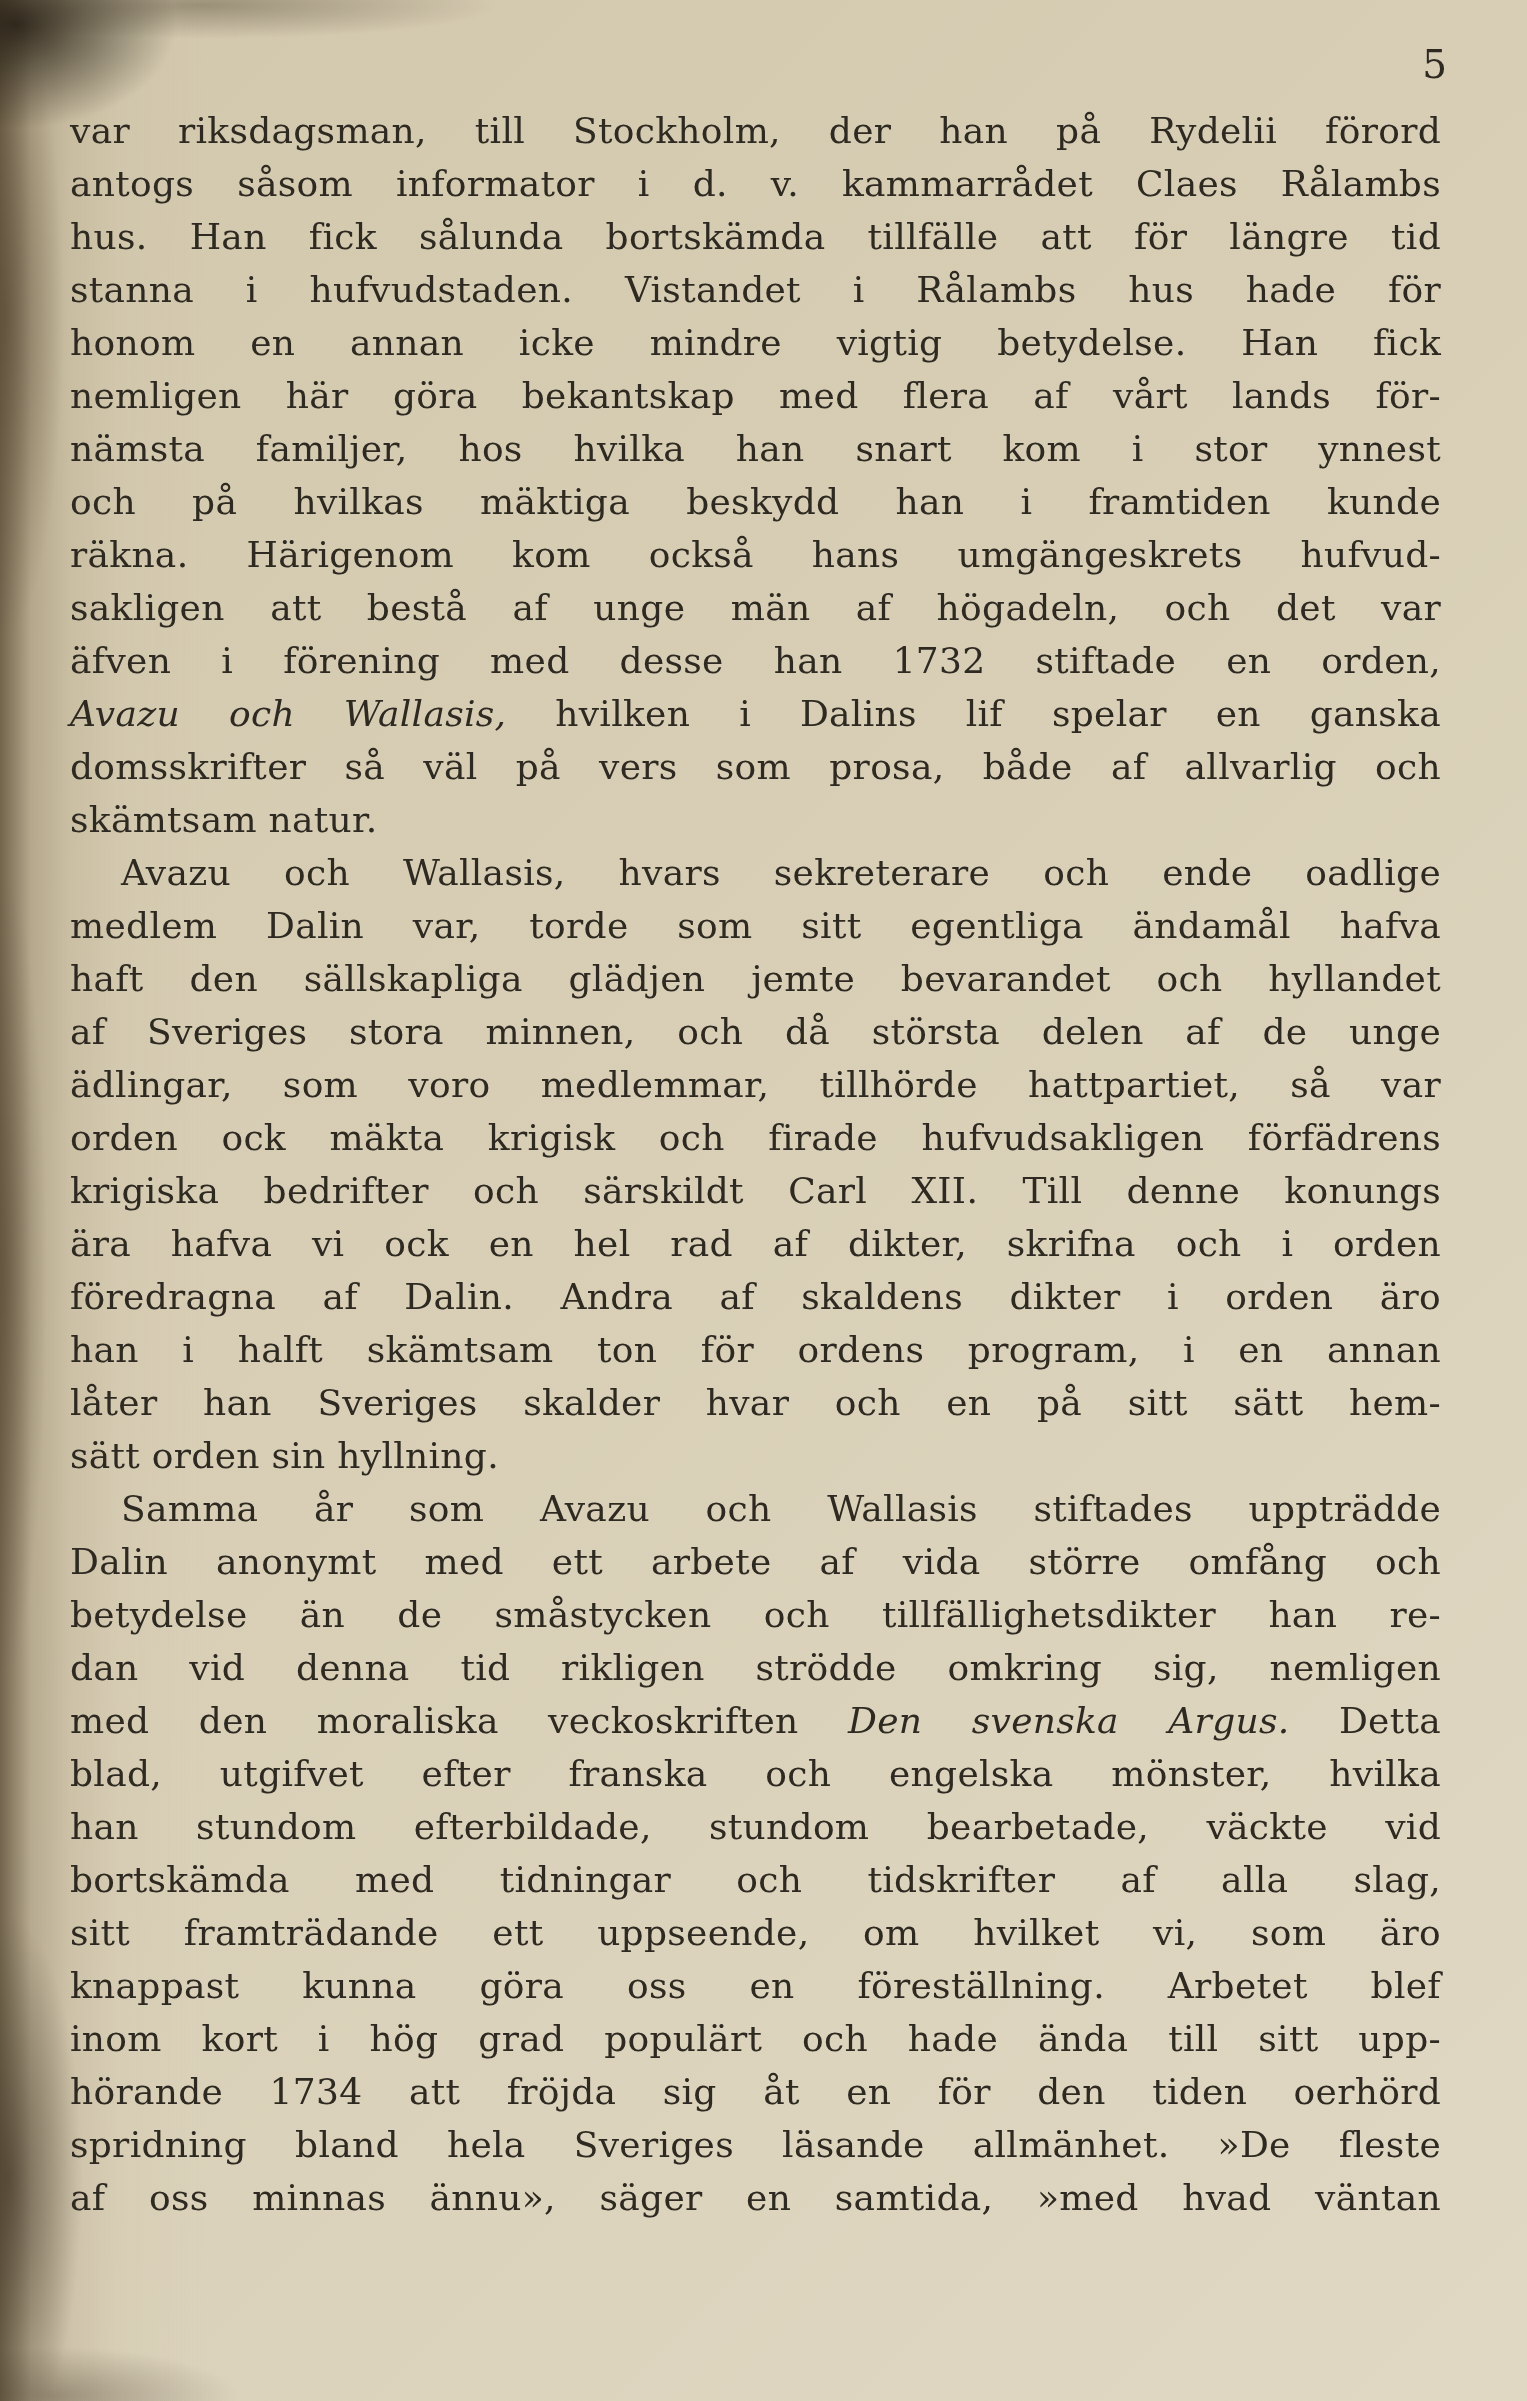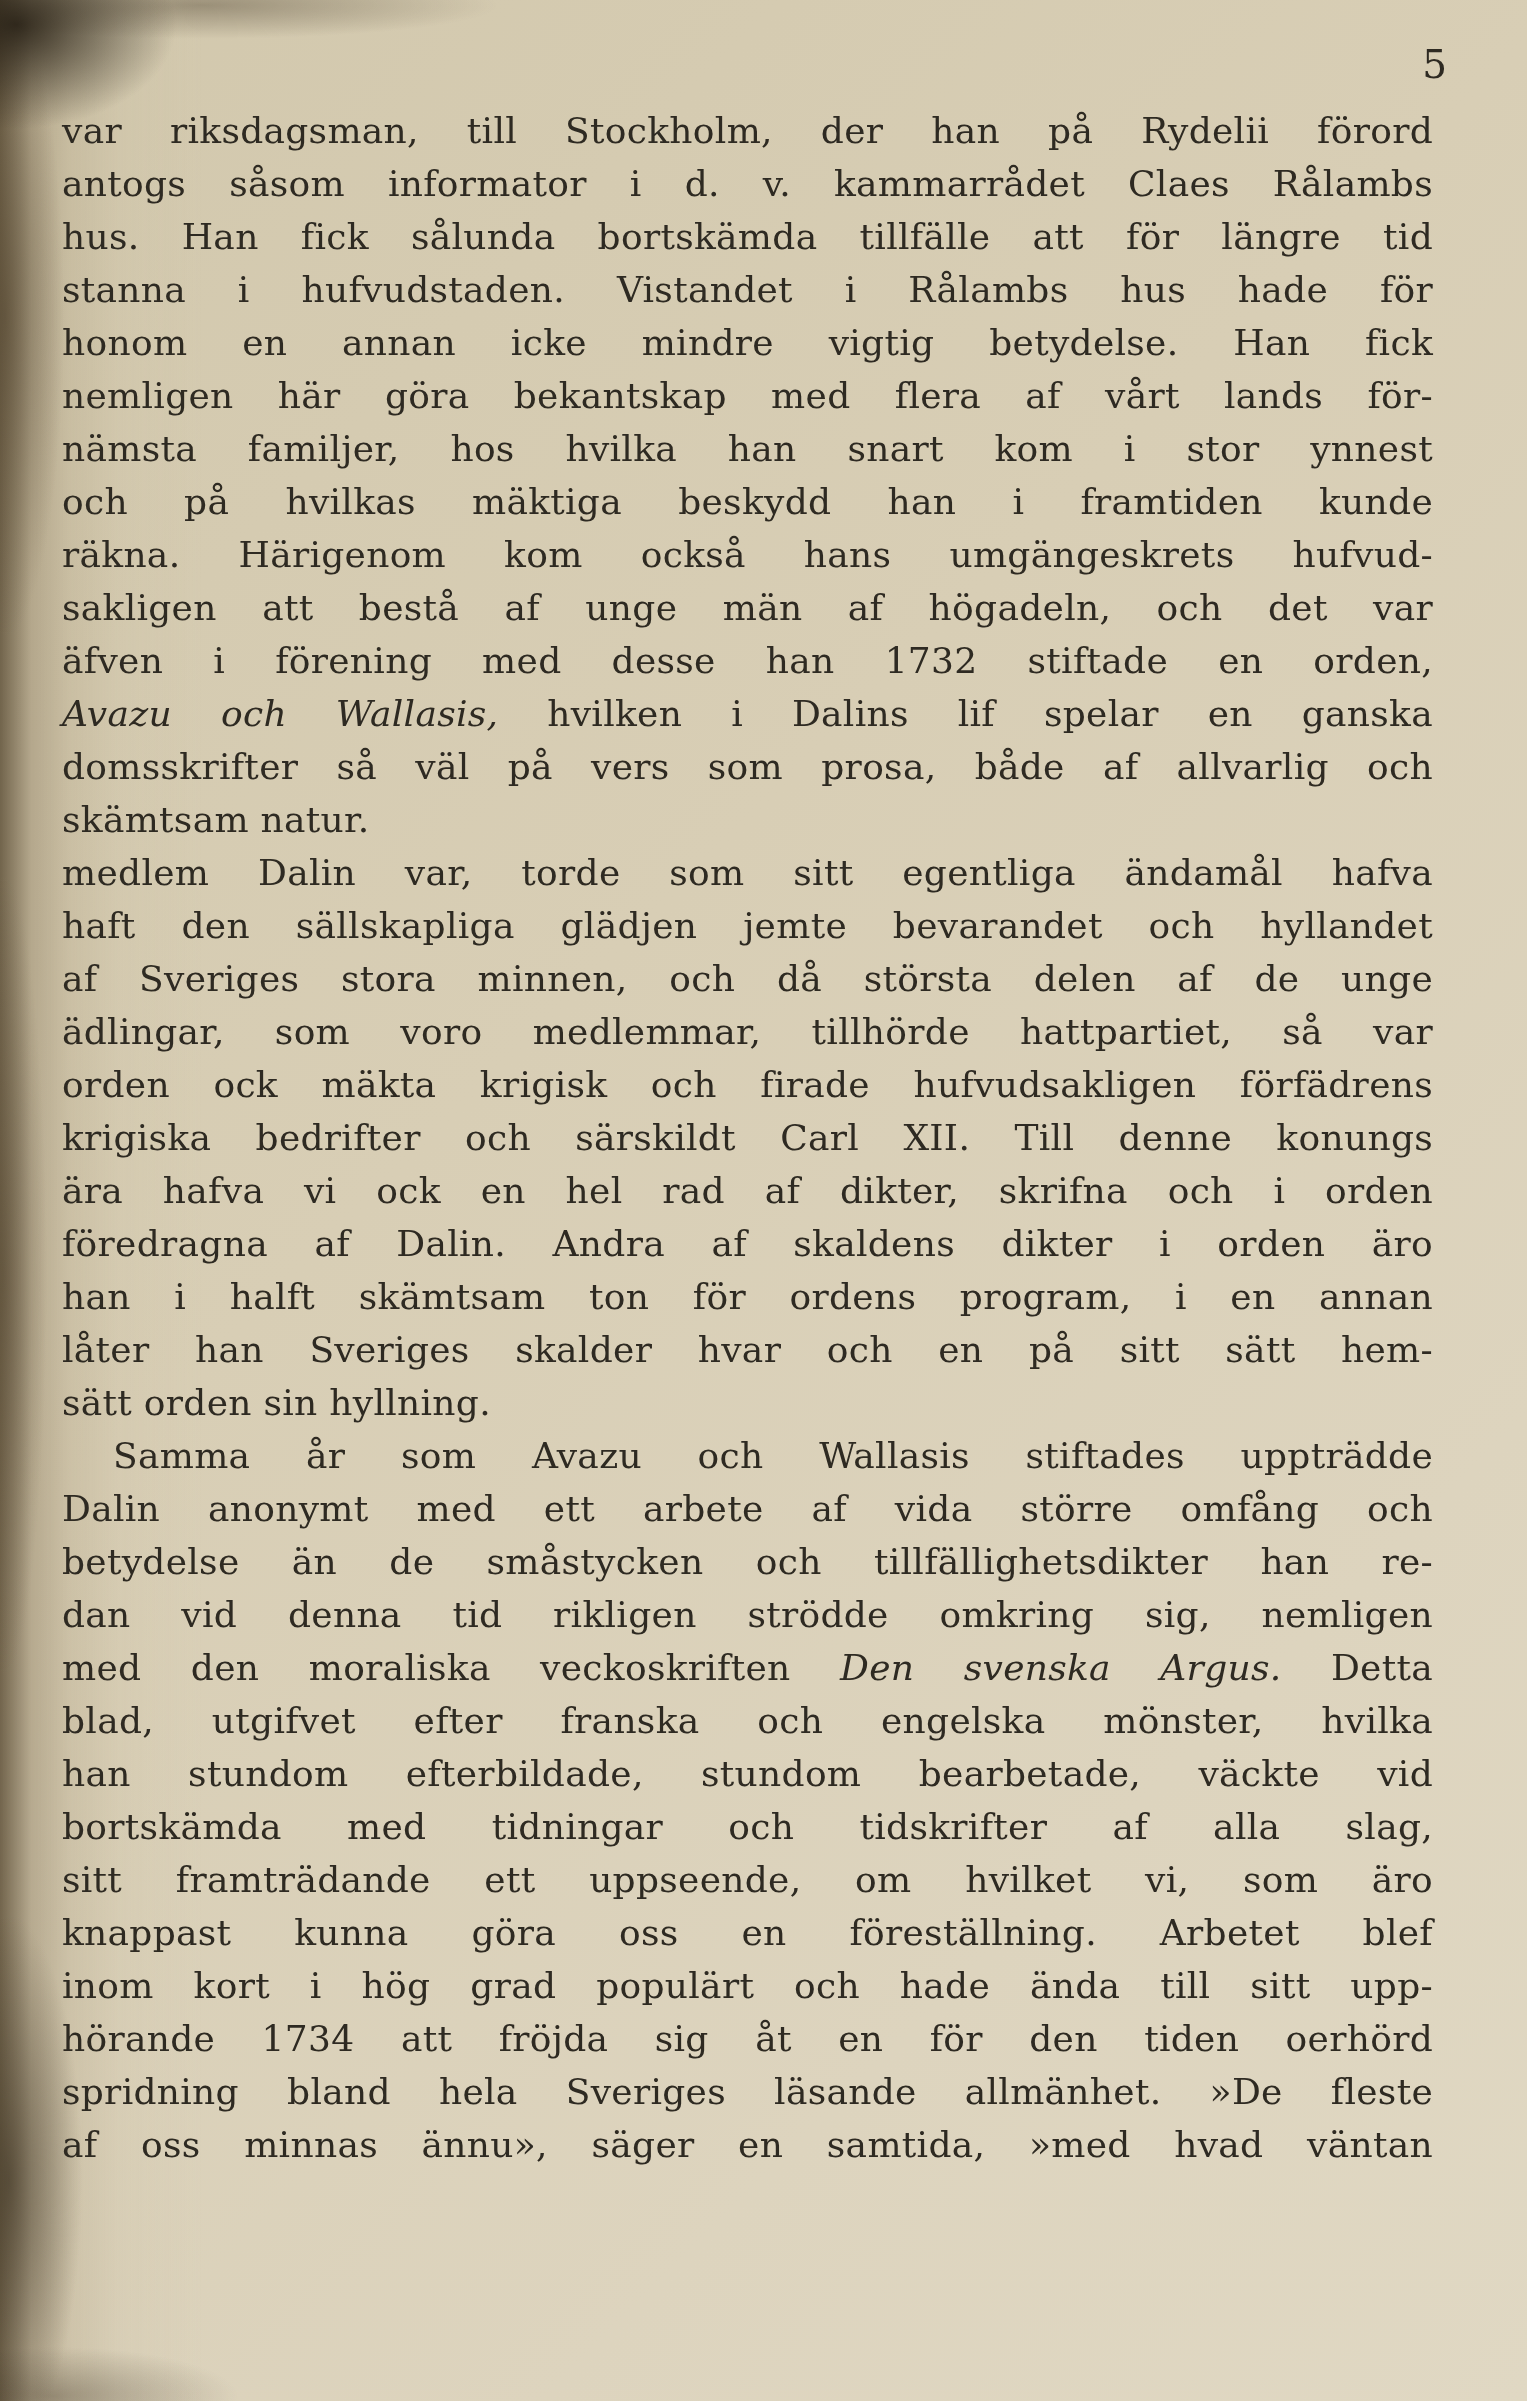--- a/index.html
+++ b/index.html
@@ -34,21 +34,21 @@
     top: 42px;
     left: 77px;
     width: 1371px;
     text-align: right;
     font-size: 39px;
     letter-spacing: 0.9px;
   }
   .text-block {
     position: absolute;
     top: 104px;
-    left: 62px;
+    left: 70px;
     width: 1371px;
   }
   .paragraph {
     margin: 0;
   }
   .line {
     height: 53px;
     line-height: 53px;
     font-size: 36px;
     text-align: justify;
@@ -84,20 +84,21 @@
       <div class="line"><span>nämsta familjer, hos hvilka han snart kom i stor ynnest</span></div>
       <div class="line"><span>och på hvilkas mäktiga beskydd han i framtiden kunde</span></div>
       <div class="line"><span>räkna. Härigenom kom också hans umgängeskrets hufvud-</span></div>
       <div class="line"><span>sakligen att bestå af unge män af högadeln, och det var</span></div>
       <div class="line"><span>äfven i förening med desse han 1732 stiftade en orden,</span></div>
       <div class="line"><span class="italic">Avazu och Wallasis,</span><span> hvilken i Dalins lif spelar en ganska</span></div>
       <div class="line"><span>domsskrifter så väl på vers som prosa, både af allvarlig och</span></div>
       <div class="line last-line"><span>skämtsam natur.</span></div>
     </div>
     <div class="paragraph">
+      <div class="line indent"><span>Avazu och Wallasis, hvars sekreterare och ende oadlige</span></div>
       <div class="line"><span>medlem Dalin var, torde som sitt egentliga ändamål hafva</span></div>
       <div class="line"><span>haft den sällskapliga glädjen jemte bevarandet och hyllandet</span></div>
       <div class="line"><span>af Sveriges stora minnen, och då största delen af de unge</span></div>
       <div class="line"><span>ädlingar, som voro medlemmar, tillhörde hattpartiet, så var</span></div>
       <div class="line"><span>orden ock mäkta krigisk och firade hufvudsakligen förfädrens</span></div>
       <div class="line"><span>krigiska bedrifter och särskildt Carl XII. Till denne konungs</span></div>
       <div class="line"><span>ära hafva vi ock en hel rad af dikter, skrifna och i orden</span></div>
       <div class="line"><span>föredragna af Dalin. Andra af skaldens dikter i orden äro</span></div>
       <div class="line"><span>han i halft skämtsam ton för ordens program, i en annan</span></div>
       <div class="line"><span>låter han Sveriges skalder hvar och en på sitt sätt hem-</span></div>

